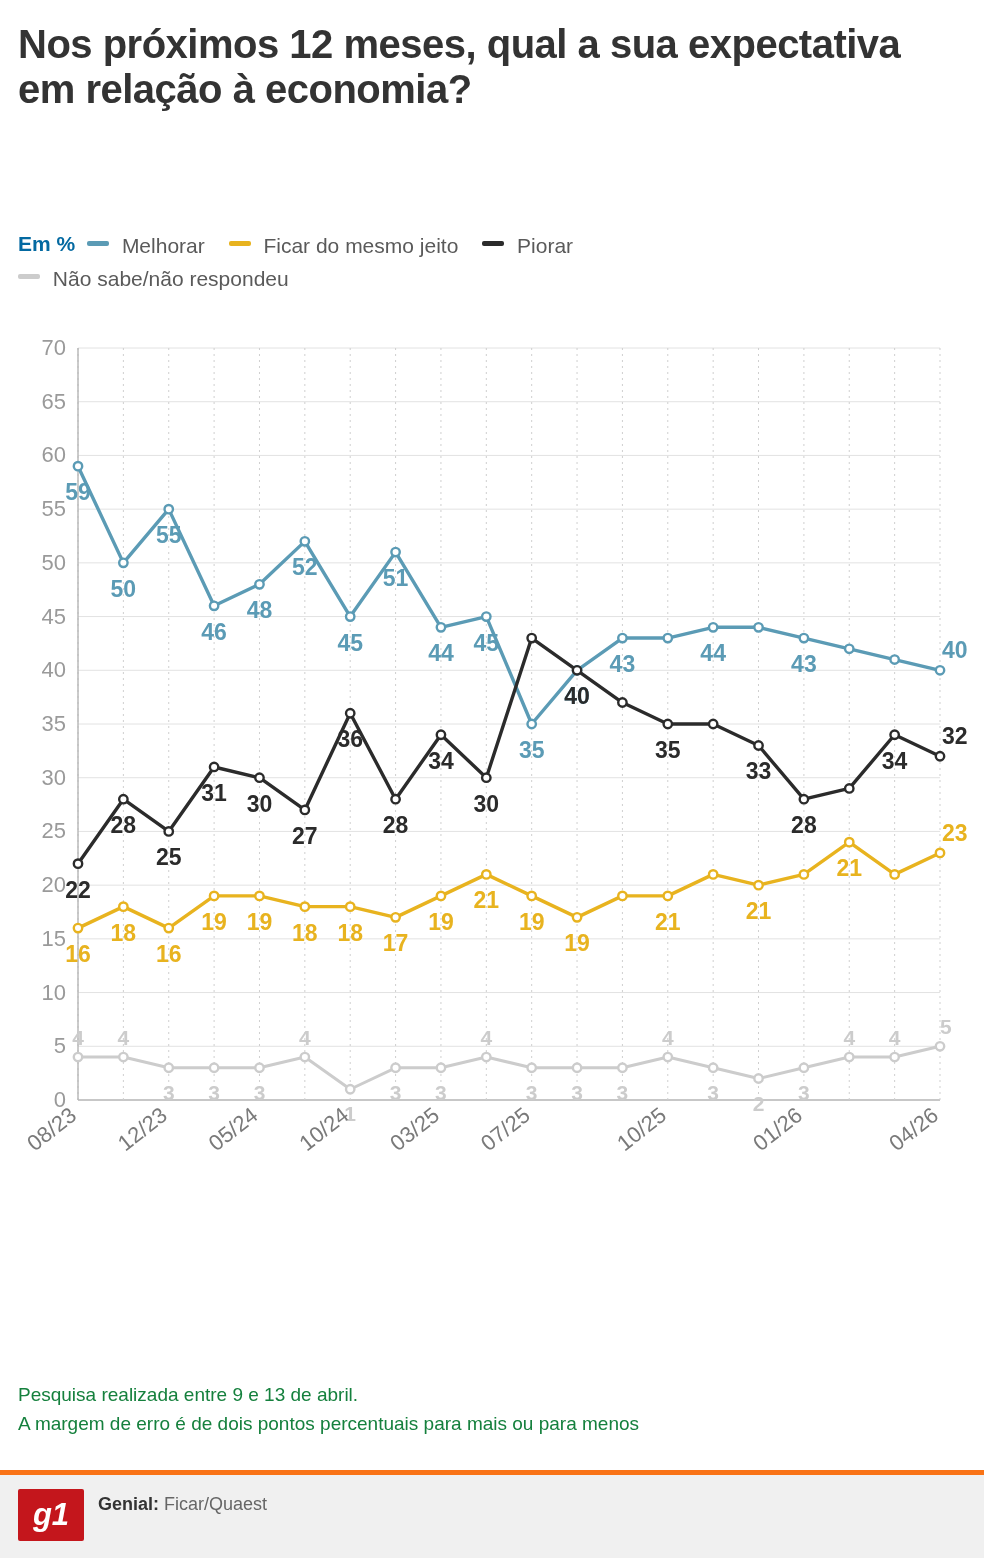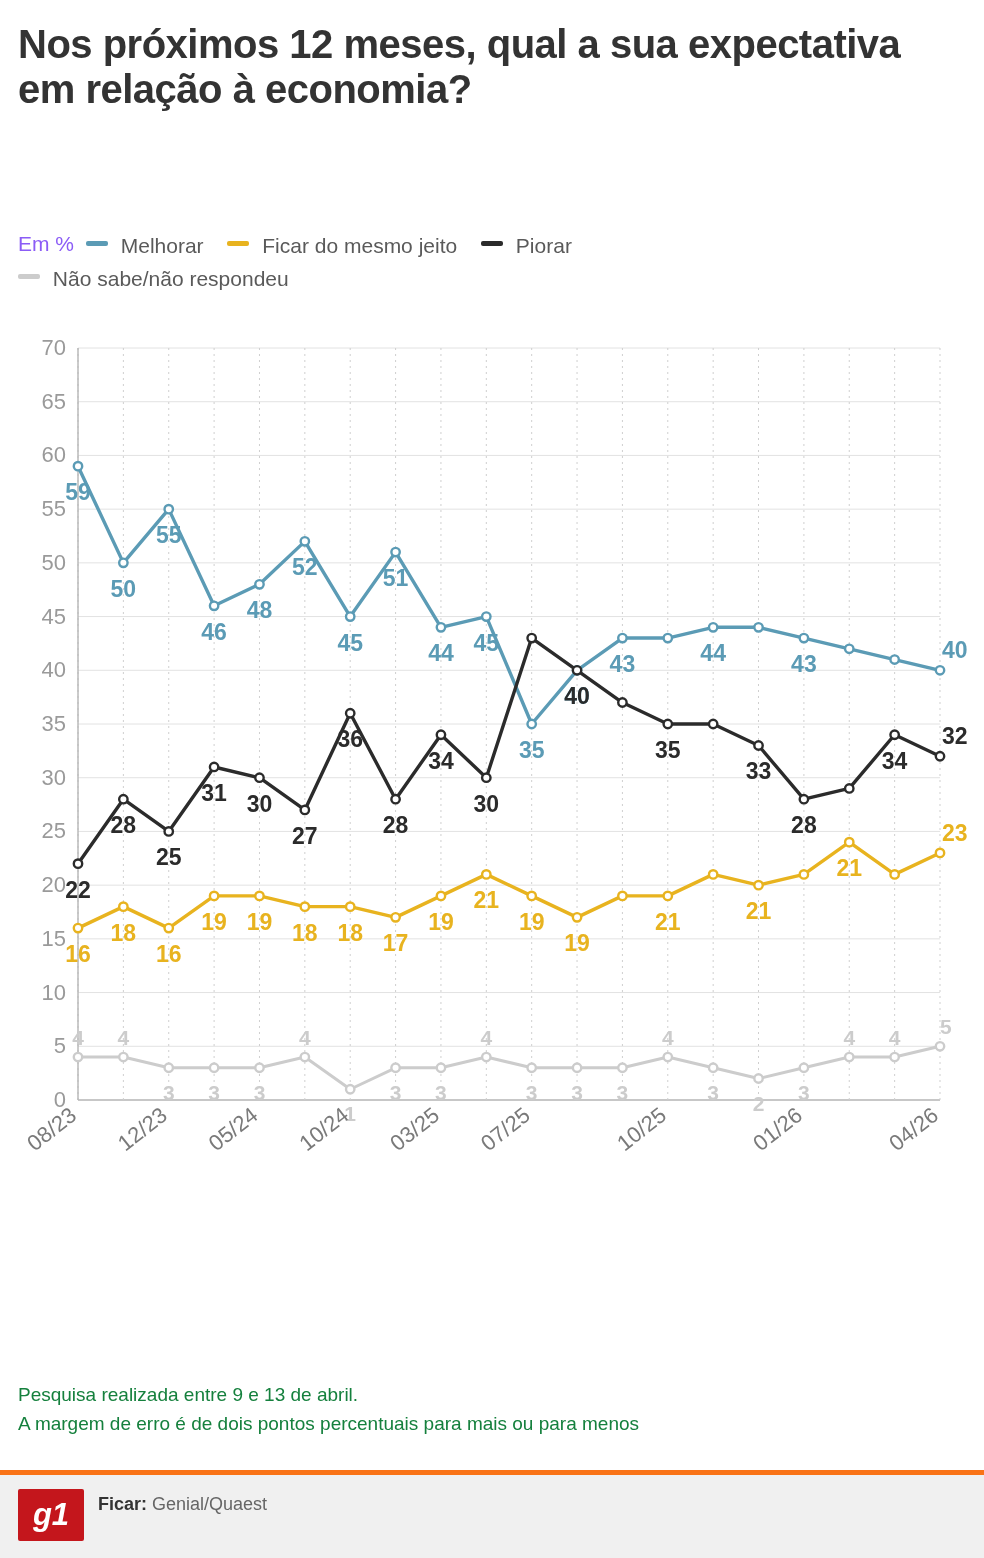--- a/index.html
+++ b/index.html
@@ -37,22 +37,22 @@
     top: 228px;
     width: 950px;
     font-size: 21px;
     color: #5a5a5a;
   }
   .legend-row {
     display: block;
     line-height: 1.5;
   }
   .legend-unit {
-    font-weight: normal;
-    color: #8b5cf6;
+    font-weight: bold;
+    color: #0369a1;
     margin-right: 6px;
   }
   .legend-item {
     display: inline-block;
     margin-right: 18px;
     white-space: nowrap;
   }
   .legend-dash {
     display: inline-block;
     width: 22px;
@@ -372,19 +372,19 @@
 
   <div class="footnote">
     <div>Pesquisa realizada entre 9 e 13 de abril.</div>
     <div>A margem de erro é de dois pontos percentuais para mais ou para menos</div>
   </div>
 
   <div class="source-bar">
     <div class="g1-logo">g1</div>
     <div class="source-text">
       <div>
-        <b>Ficar:</b>
-        <span>Genial/Quaest</span>
+        <b>Genial:</b>
+        <span>Ficar/Quaest</span>
       </div>
     </div>
   </div>
 
 </div>
 
 </body></html>

